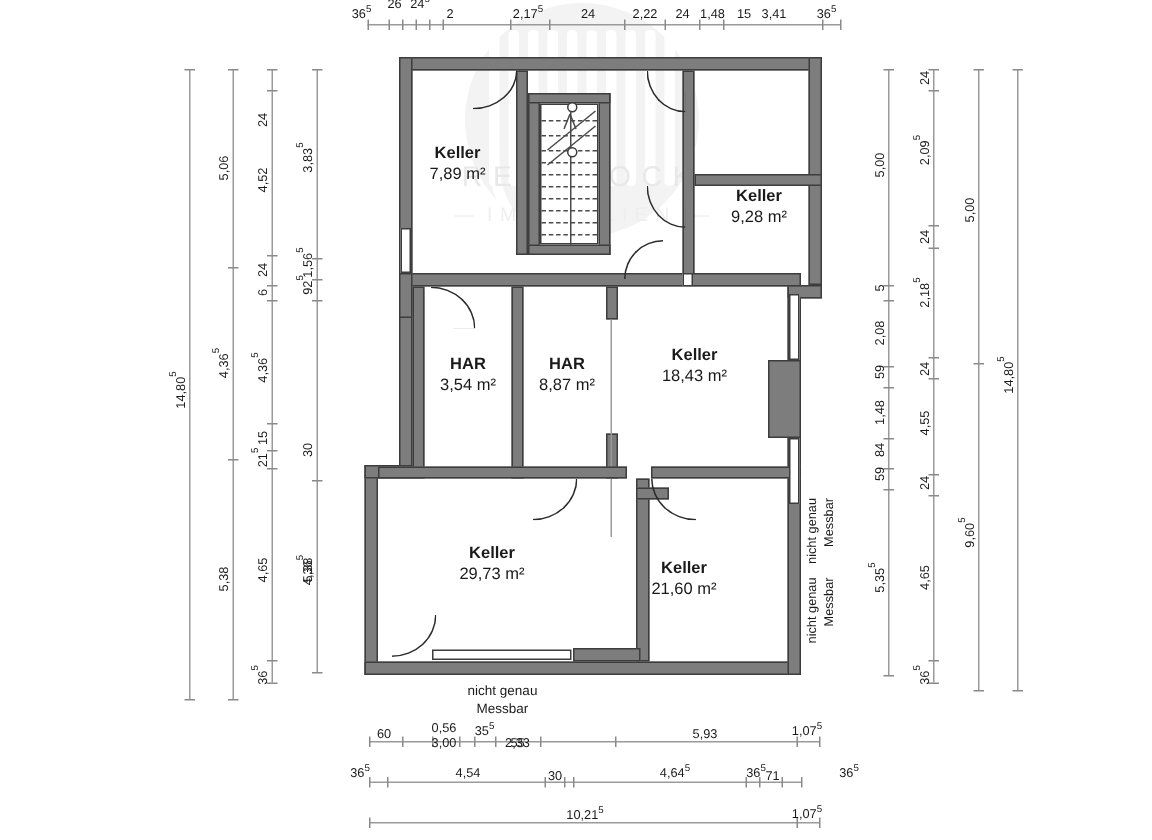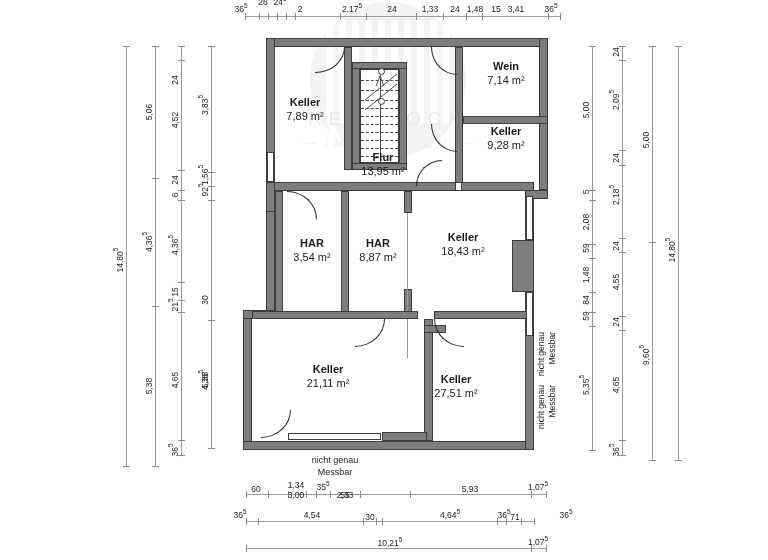--- a/index.html
+++ b/index.html
@@ -167,51 +167,43 @@
   <div class="door d-bl" style="left:431px;top:124px;width:26px;height:28px;"></div>
   <div class="door d-tl" style="left:416px;top:160px;width:26px;height:26px;"></div>
   <div class="door d-br" style="left:355px;top:319px;width:30px;height:28px;"></div>
   <div class="door d-bl" style="left:434px;top:319px;width:30px;height:28px;"></div>
   <div class="door d-br" style="left:261px;top:410px;width:30px;height:28px;"></div>
 
   <div class="lbl" style="left:265px;top:96px;width:80px;">
     <span class="nm">Keller</span>
     <span class="ar">7,89 m²</span>
   </div>
-  <div class="lbl" style="left:471px;top:60px;width:70px;">
-    <span class="nm">Wein</span>
-    <span class="ar">7,14 m²</span>
-  </div>
   <div class="lbl" style="left:471px;top:125px;width:70px;">
     <span class="nm">Keller</span>
     <span class="ar">9,28 m²</span>
-  </div>
-  <div class="lbl" style="left:343px;top:151px;width:80px;">
-    <span class="nm">Flur</span>
-    <span class="ar">13,95 m²</span>
   </div>
   <div class="lbl" style="left:272px;top:237px;width:80px;">
     <span class="nm">HAR</span>
     <span class="ar">3,54 m²</span>
   </div>
   <div class="lbl" style="left:338px;top:237px;width:80px;">
     <span class="nm">HAR</span>
     <span class="ar">8,87 m²</span>
   </div>
   <div class="lbl" style="left:418px;top:231px;width:90px;">
     <span class="nm">Keller</span>
     <span class="ar">18,43 m²</span>
   </div>
   <div class="lbl" style="left:283px;top:363px;width:90px;">
     <span class="nm">Keller</span>
-    <span class="ar">21,11 m²</span>
+    <span class="ar">29,73 m²</span>
   </div>
   <div class="lbl" style="left:411px;top:373px;width:90px;">
     <span class="nm">Keller</span>
-    <span class="ar">27,51 m²</span>
+    <span class="ar">21,60 m²</span>
   </div>
 
   <div class="note" style="left:265px;top:455px;width:140px;">
     <div>nicht genau</div>
     <div>Messbar</div>
   </div>
   <div class="vlbl" style="left:536px;top:332px;">
     <span>nicht genau</span>
   </div>
   <div class="vlbl" style="left:547px;top:332px;">
@@ -239,21 +231,21 @@
       <div class="tk-h" style="left: 466px; top: 13px;"></div>
       <div class="tk-h" style="left: 482px; top: 13px;"></div>
       <div class="tk-h" style="left: 548px; top: 13px;"></div>
       <div class="tk-h" style="left: 560px; top: 13px;"></div>
       <div class="dtx-h" style="left: 241px; top: 4px;">36<sup>5</sup></div>
       <div class="dtx-h" style="left: 263px; top: -3px;">26</div>
       <div class="dtx-h" style="left: 280px; top: -3px;">24<sup>5</sup></div>
       <div class="dtx-h" style="left: 300px; top: 4px;">2</div>
       <div class="dtx-h" style="left: 352px; top: 4px;">2,17<sup>5</sup></div>
       <div class="dtx-h" style="left: 392px; top: 4px;">24</div>
-      <div class="dtx-h" style="left: 430px; top: 4px;">1,33</div>
+      <div class="dtx-h" style="left: 430px; top: 4px;">2,22</div>
       <div class="dtx-h" style="left: 455px; top: 4px;">24</div>
       <div class="dtx-h" style="left: 475px; top: 4px;">1,48</div>
       <div class="dtx-h" style="left: 496px; top: 4px;">15</div>
       <div class="dtx-h" style="left: 516px; top: 4px;">3,41</div>
       <div class="dtx-h" style="left: 551px; top: 4px;">36<sup>5</sup></div>
       <div class="dim-v" style="left: 126px; top: 46px; height: 420px;"></div>
       <div class="tk-v" style="left: 123px; top: 46px;"></div>
       <div class="tk-v" style="left: 123px; top: 466px;"></div>
       <div class="dtx-v" style="left: 115px; top: 260px;">14,80<sup>5</sup></div>
       <div class="dim-v" style="left: 155px; top: 46px; height: 420px;"></div>
@@ -351,21 +343,21 @@
       <div class="tk-h" style="left: 268px; top: 491px;"></div>
       <div class="tk-h" style="left: 288px; top: 491px;"></div>
       <div class="tk-h" style="left: 306px; top: 491px;"></div>
       <div class="tk-h" style="left: 316px; top: 491px;"></div>
       <div class="tk-h" style="left: 330px; top: 491px;"></div>
       <div class="tk-h" style="left: 360px; top: 491px;"></div>
       <div class="tk-h" style="left: 410px; top: 491px;"></div>
       <div class="tk-h" style="left: 531px; top: 491px;"></div>
       <div class="tk-h" style="left: 546px; top: 491px;"></div>
       <div class="dtx-h" style="left: 256px; top: 484px;">60</div>
-      <div class="dtx-h" style="left: 296px; top: 480px;">1,34</div>
+      <div class="dtx-h" style="left: 296px; top: 480px;">0,56</div>
       <div class="dtx-h" style="left: 296px; top: 490px;">3,00</div>
       <div class="dtx-h" style="left: 323px; top: 482px;">35<sup>5</sup></div>
       <div class="dtx-h" style="left: 345px; top: 490px;">2,33</div>
       <div class="dtx-h" style="left: 345px; top: 490px;">55</div>
       <div class="dtx-h" style="left: 470px; top: 484px;">5,93</div>
       <div class="dtx-h" style="left: 538px; top: 482px;">1,07<sup>5</sup></div>
       <div class="dim-h" style="left: 246px; top: 521px; width: 288px;"></div>
       <div class="tk-h" style="left: 246px; top: 518px;"></div>
       <div class="tk-h" style="left: 258px; top: 518px;"></div>
       <div class="tk-h" style="left: 363px; top: 518px;"></div>

